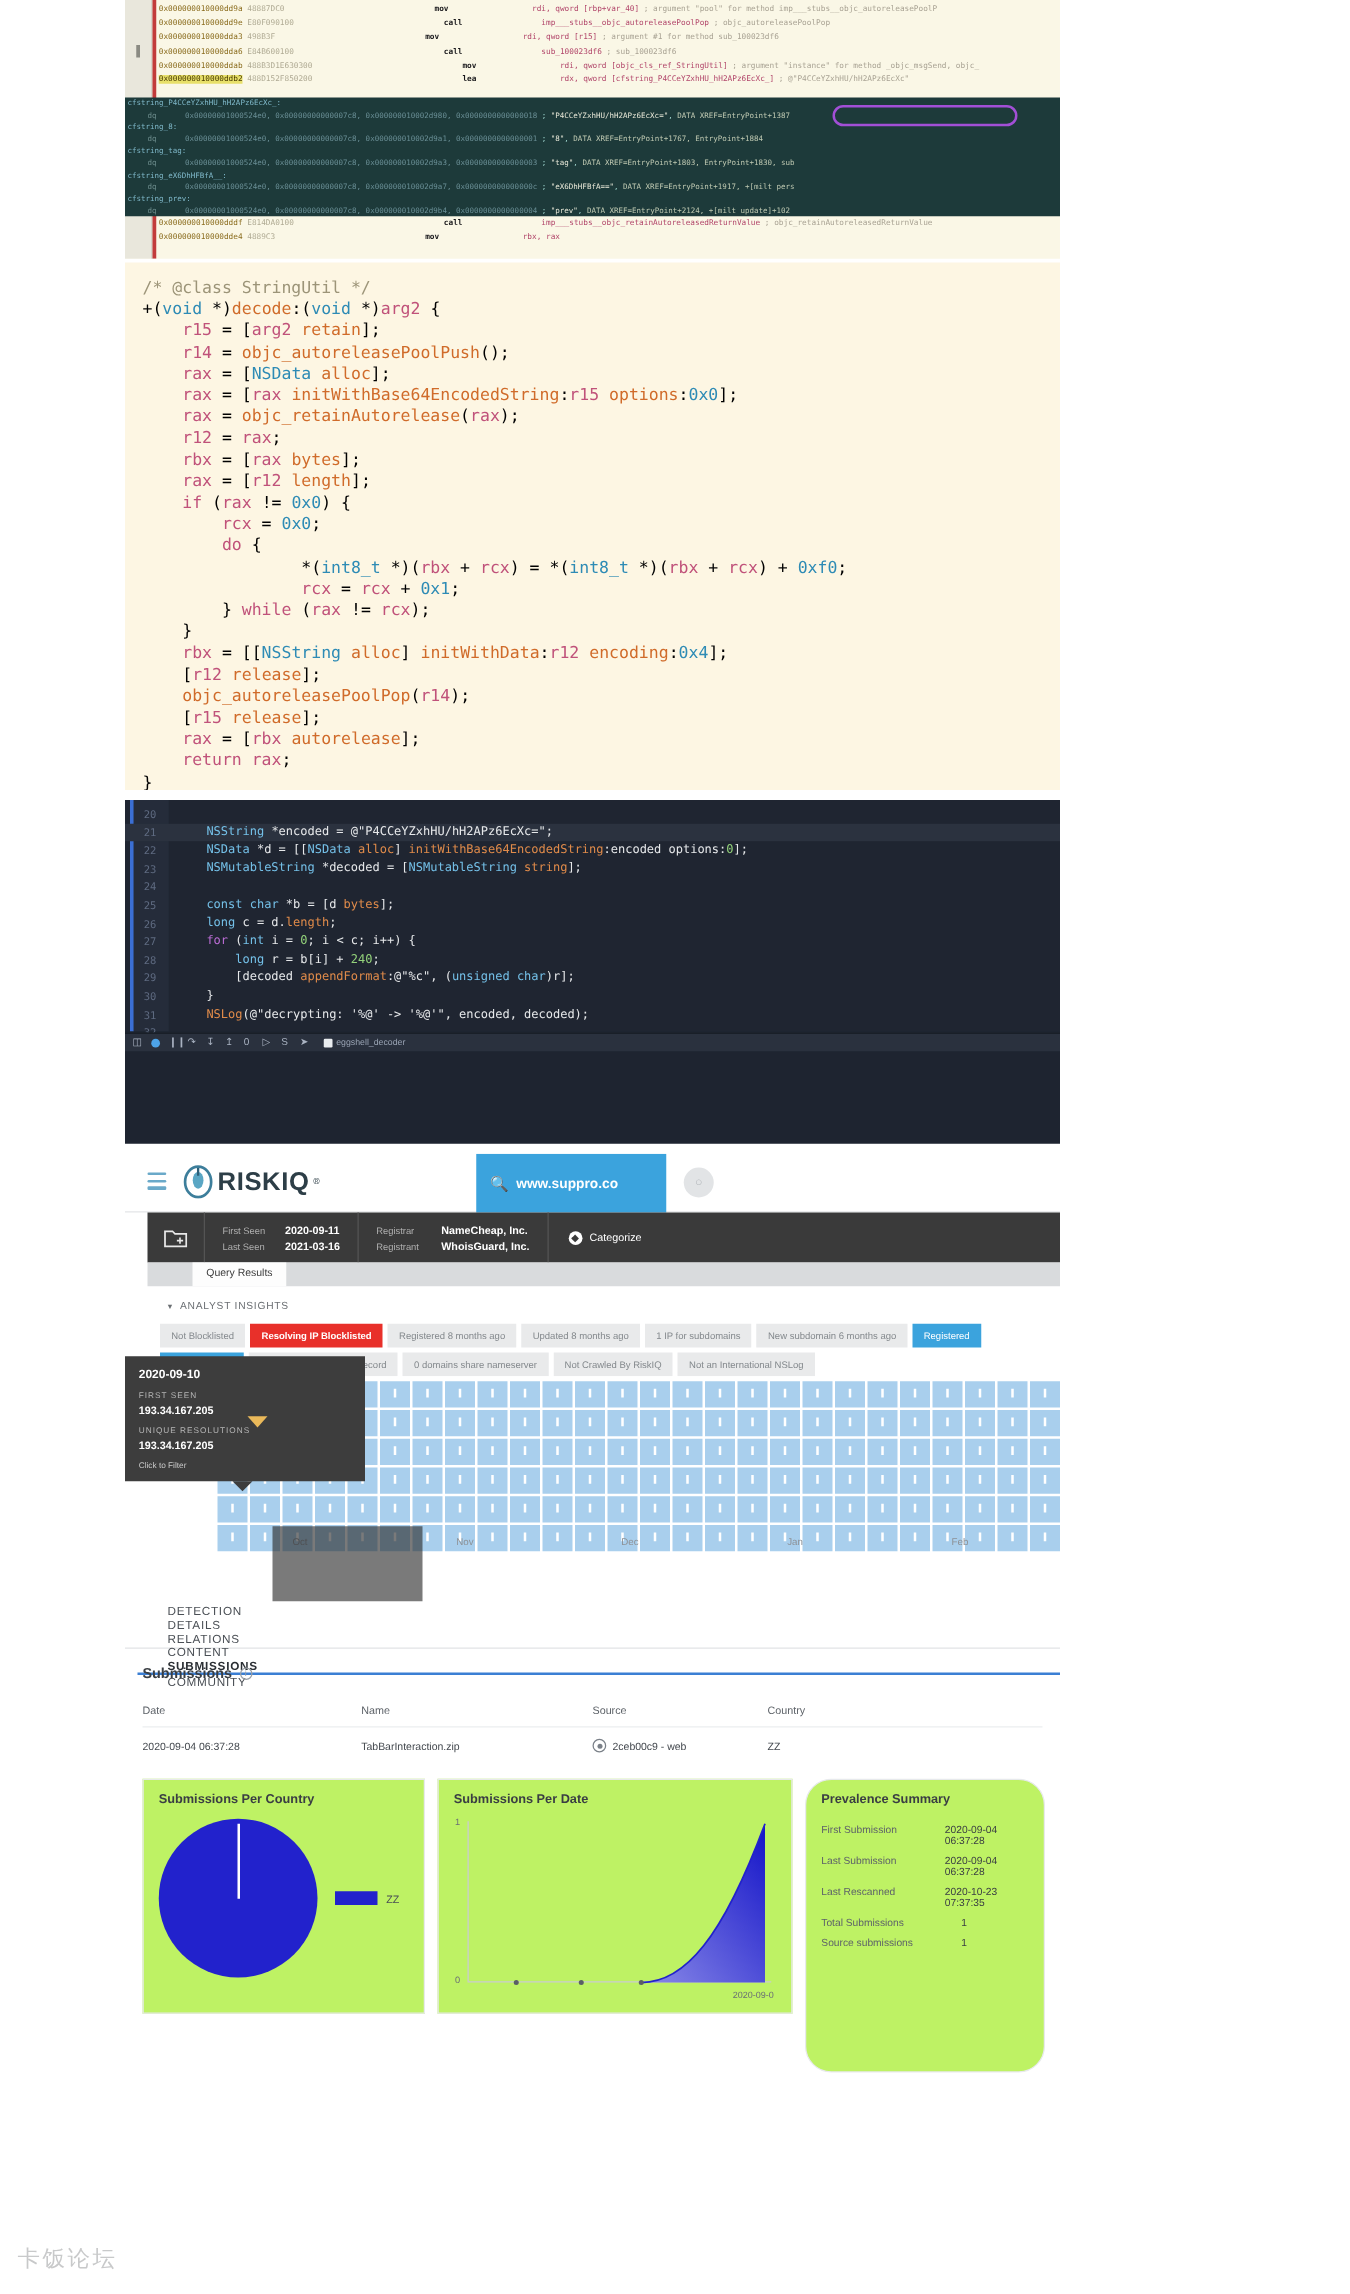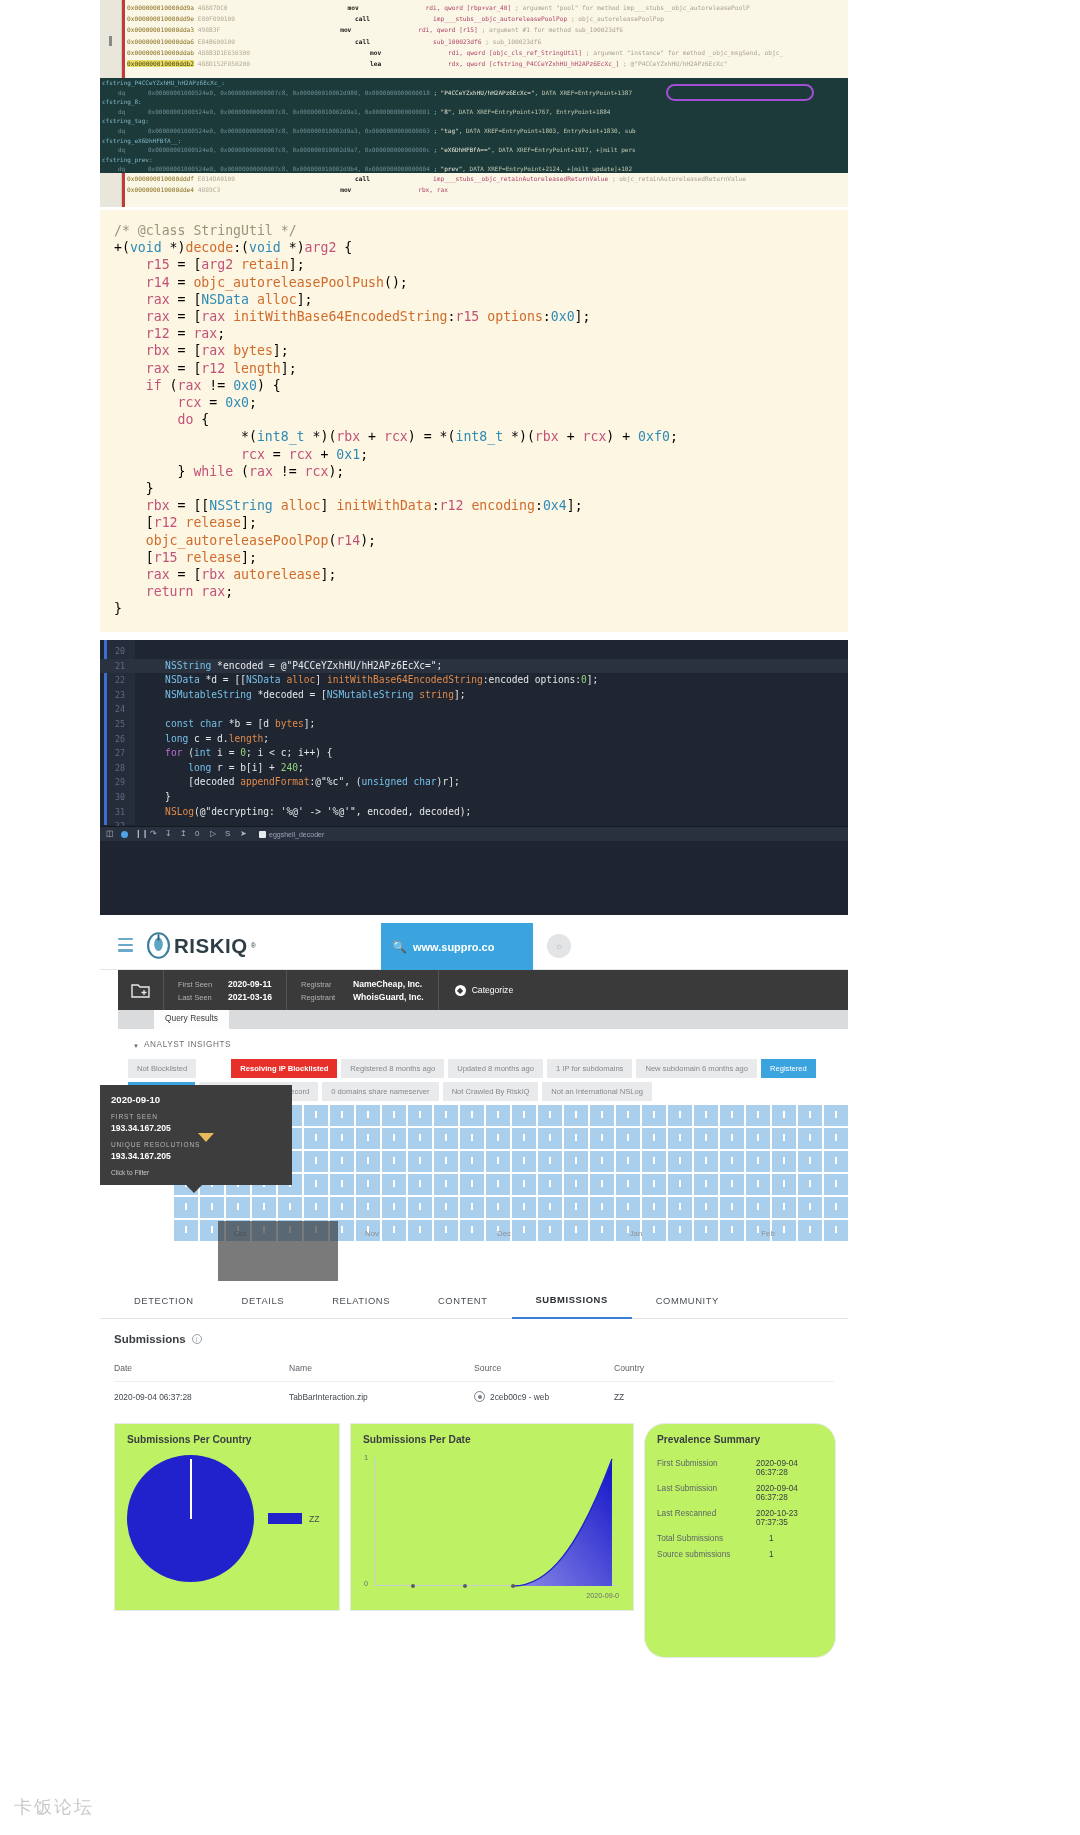--- a/index.html
+++ b/index.html
@@ -158,21 +158,21 @@
 
   .rq-tabstrip { position:absolute; left:18px; top:87px; width:730px; height:19px; background:#d9dbdd; }
   .rq-tab-active { position:absolute; left:36px; top:0; padding:3px 11px; background:#fdfdfd;
                    font-size:8.4px; color:#3a3a3a; height:19px; }
 
   .rq-insights-label { position:absolute; left:44px; top:117px; font-size:8.2px; color:#6b6f73; letter-spacing:0.6px; }
   .rq-caret { position:absolute; left:33px; top:120px; color:#6b6f73; font-size:6px; }
 
   .rq-tags { position:absolute; left:28px; top:136px; width:712px; display:flex; flex-wrap:wrap; gap:4px; }
   .rq-tag { background:#e9eaeb; color:#84898d; font-size:7.6px; padding:5px 9px; white-space:nowrap; }
-  .rq-tag.danger { background:#e8302a; color:#ffffff; font-weight:bold;margin-left:31px; }
+  .rq-tag.danger { background:#e8302a; color:#ffffff; font-weight:bold; }
   .rq-tag.blue   { background:#3ba3dd; color:#ffffff; }
 
   .rq-heat-wrap { position:absolute; left:18px; top:178px; width:730px; height:160px; background:#ffffff; }
   .rq-heat-cells { position:absolute; left:56px; top:4px; }
   .rq-heat-row { display:flex; gap:2px; margin-bottom:2px; }
   .rq-heat-cell { width:24px; height:21px; background:#a9cfed; }
   .rq-heat-cell::after{ content:""; display:block; width:1.5px; height:7px; background:#ffffff; margin:6px auto 0; }
   .rq-heat-daylabels { position:absolute; left:36px; top:4px; width:16px; }
   .rq-heat-day { height:23px; font-size:7px; color:#8d9196; text-align:right; line-height:21px; }
   .rq-heat-months { position:absolute; left:56px; top:128px; width:660px; display:flex; }
@@ -188,21 +188,21 @@
   .tt-f { font-size:6.6px; color:#c9c9c9; }
   .tt-arrow { position:absolute; left:86px; bottom:-8px; border-left:8px solid transparent;
               border-right:8px solid transparent; border-top:8px solid #3d3d3d; }
   .tt-mark { position:absolute; left:98px; top:210px; width:0;height:0;
              border-left:8px solid transparent;border-right:8px solid transparent;border-top:9px solid #eab95a; z-index:31;}
   .rq-heat-darkcells { position:absolute; left:100px; top:120px; width:120px; height:60px;
                        background:rgba(40,40,40,0.62); z-index:20; }
 
   
   .vt-tabs { position:absolute; left:0; top:360px; width:748px; height:36px;
-             border-bottom:1px solid #e2e4e6; display:flex; align-items:center; gap:0; padding-left:10px; }
+             border-bottom:1px solid #e2e4e6; display:flex; gap:0; padding-left:10px;flex-direction:column; }
   .vt-tab { font-size:9.4px; color:#4a4f55; letter-spacing:0.6px; padding:0 24px; height:36px;
             display:flex; align-items:center; }
   .vt-tab.active { color:#2b2f34; font-weight:bold; border-bottom:2.5px solid #3b7fd4; }
 
   .vt-subm-head { position:absolute; left:14px; top:410px; display:flex; align-items:center; gap:6px; }
   .vt-subm-title { font-size:11.5px; color:#3a3e43; font-weight:bold; }
   .vt-info-ic { width:10px; height:10px; border-radius:50%; border:1px solid #9aa0a6; color:#9aa0a6;
                 font-size:7px; display:flex; align-items:center; justify-content:center; }
 
   .vt-table { position:absolute; left:14px; top:440px; width:720px; }
@@ -285,20 +285,21 @@
   </div>
 
   <div class="panel-pseudo">
     <div id="pseudo-lines">
         <div class="p-line"><span class="p-cmt">/* @class StringUtil */</span></div>
         <div class="p-line">+(<span class="p-type">void</span> *)<span class="p-fn">decode</span>:(<span class="p-type">void</span> *)<span class="p-var">arg2</span> {</div>
         <div class="p-line">    <span class="p-var">r15</span> = [<span class="p-var">arg2</span> <span class="p-fn">retain</span>];</div>
         <div class="p-line">    <span class="p-var">r14</span> = <span class="p-fn">objc_autoreleasePoolPush</span>();</div>
         <div class="p-line">    <span class="p-var">rax</span> = [<span class="p-cls">NSData</span> <span class="p-fn">alloc</span>];</div>
         <div class="p-line">    <span class="p-var">rax</span> = [<span class="p-var">rax</span> <span class="p-fn">initWithBase64EncodedString</span>:<span class="p-var">r15</span> <span class="p-fn">options</span>:<span class="p-num">0x0</span>];</div>
+        <div class="p-line">    <span class="p-var">rax</span> = <span class="p-fn">objc_retainAutorelease</span>(<span class="p-var">rax</span>);</div>
         <div class="p-line">    <span class="p-var">r12</span> = <span class="p-var">rax</span>;</div>
         <div class="p-line">    <span class="p-var">rbx</span> = [<span class="p-var">rax</span> <span class="p-fn">bytes</span>];</div>
         <div class="p-line">    <span class="p-var">rax</span> = [<span class="p-var">r12</span> <span class="p-fn">length</span>];</div>
         <div class="p-line">    <span class="p-kw">if</span> (<span class="p-var">rax</span> != <span class="p-num">0x0</span>) {</div>
         <div class="p-line">        <span class="p-var">rcx</span> = <span class="p-num">0x0</span>;</div>
         <div class="p-line">        <span class="p-kw">do</span> {</div>
         <div class="p-line">                *(<span class="p-type">int8_t</span> *)(<span class="p-var">rbx</span> + <span class="p-var">rcx</span>) = *(<span class="p-type">int8_t</span> *)(<span class="p-var">rbx</span> + <span class="p-var">rcx</span>) + <span class="p-num">0xf0</span>;</div>
         <div class="p-line">                <span class="p-var">rcx</span> = <span class="p-var">rcx</span> + <span class="p-num">0x1</span>;</div>
         <div class="p-line">        } <span class="p-kw">while</span> (<span class="p-var">rax</span> != <span class="p-var">rcx</span>);</div>
         <div class="p-line">    }</div>

